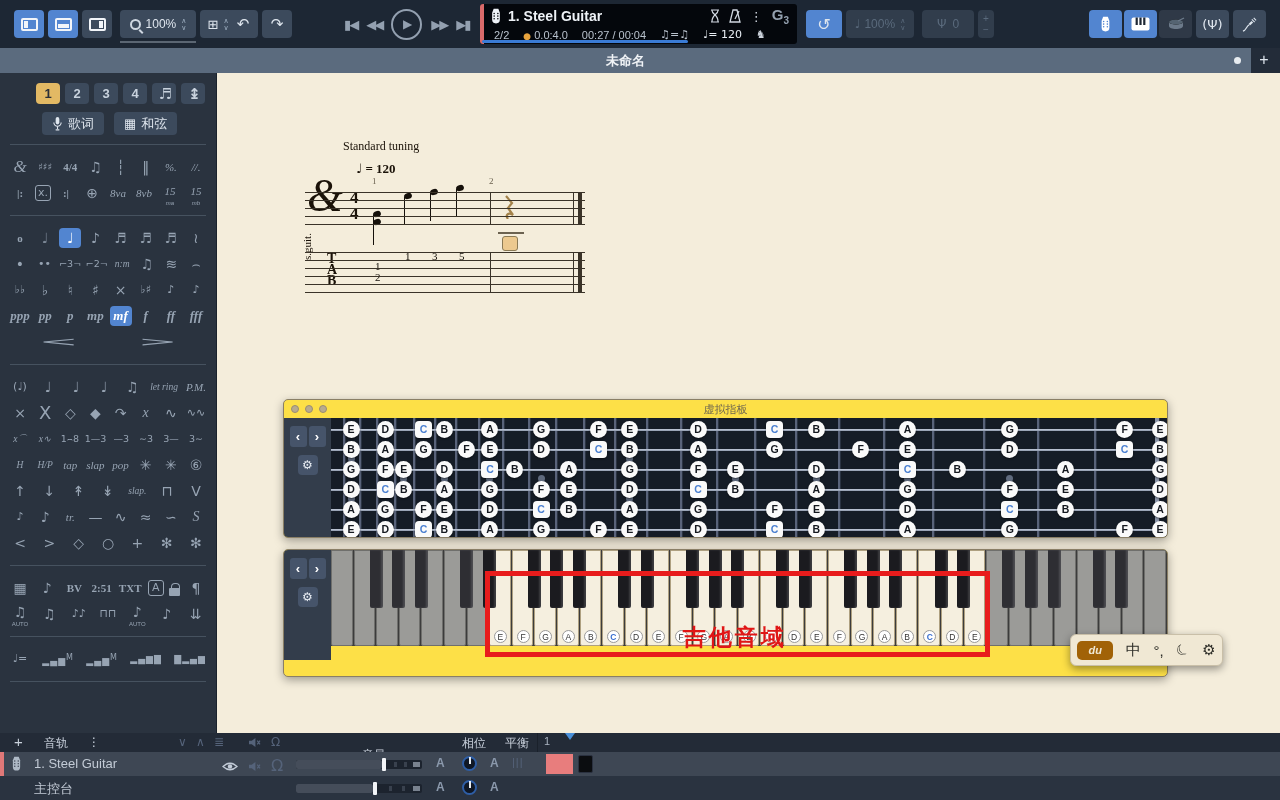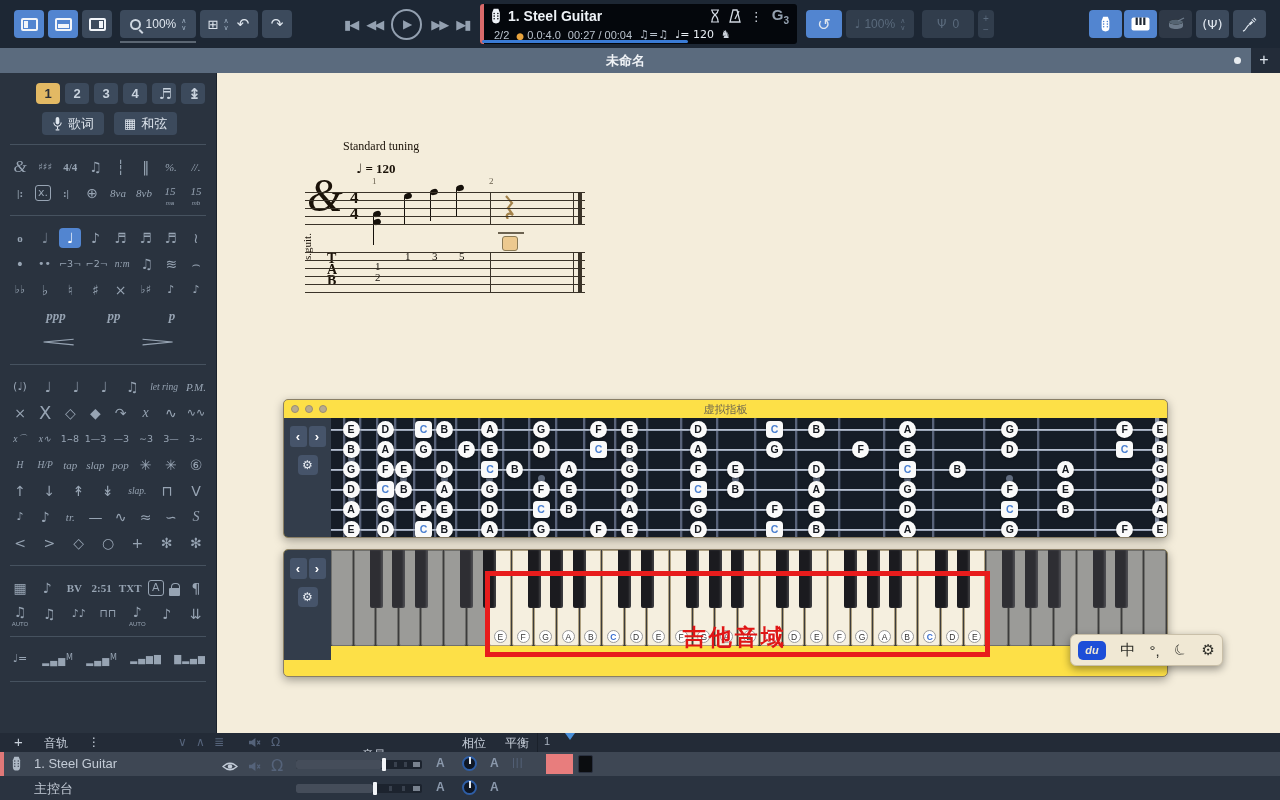--- a/index.html
+++ b/index.html
@@ -26,21 +26,21 @@
   .tpt { font-size:13px; letter-spacing:-2px; cursor:default; }
   .playbtn { width:31px; height:31px; border:2px solid #93a0b0; border-radius:50%;
     display:flex; align-items:center; justify-content:center; font-size:12px; padding-left:2px; }
   .trackpanel { position:absolute; left:480px; top:4px; width:317px; height:40px; background:#04070c; border-radius:3px; overflow:hidden; }
   .tp-stripe { position:absolute; left:0; top:0; width:4px; height:100%; background:#d96a6a; }
   .tp-row1 { position:absolute; left:10px; top:3px; right:6px; height:18px; display:flex; align-items:center; color:#eef2f7; }
   .tp-title { font-weight:bold; font-size:14px; margin-left:6px; }
   .tp-right { position:absolute; right:8px; top:3px; height:18px; display:flex; align-items:center; gap:9px; color:#cfd6df; }
   .tp-key { color:#94a1b0; font-size:15px; font-weight:bold; }
   .tp-key sub { font-size:10px; }
-  .tp-row2 { position:absolute; left:14px; top:23px; right:4px; height:15px; display:flex; align-items:center; gap:7px;
+  .tp-row2 { position:absolute; left:14px; top:23px; right:4px; height:15px; display:flex; align-items:center; gap:14px;
     font-size:11px; color:#b9c2cd; white-space:nowrap; }
   .odot { color:#e8a33d; font-size:9px; }
   .tp-tempo { color:#e9eef4; font-family:"DejaVu Sans",sans-serif;}
   .mus { font-family:"DejaVu Sans",sans-serif; }
   .tp-progress { position:absolute; left:2px; bottom:1px; height:3px; width:65%; background:#3a7bd5; border-radius:2px; }
   .ctl-dim { color:#5a6a7c; }
 
   
   .tabbar { position:absolute; left:0; top:48px; width:1280px; height:25px; background:#232c39; }
   .doc-tab { position:absolute; left:0; top:0; width:1251px; height:25px; background:#5b6b7e;
@@ -60,21 +60,21 @@
   .wbrow { display:flex; gap:10px; padding:8px 0 0 42px; }
   .wbtn { height:23px; padding:0 10px; border-radius:4px; background:#3c4a5c; color:#dfe6ee; font-size:13px;
     display:flex; align-items:center; gap:5px; }
   .pdiv { height:1px; background:#46525f; margin:9px 10px; }
   .prow { display:flex; align-items:center; justify-content:space-between; padding:0 9px; height:26px; }
   .pi { min-width:22px; text-align:center; font-size:14px; font-family:"DejaVu Sans",sans-serif; line-height:20px;
     border-radius:4px; padding:0 1px; position:relative;}
   .pi.sel { background:#5285d0; color:#fff; }
   .pi.sm { font-size:11px; } .pi.xs { font-size:9.5px; } .pi.lg { font-size:18px; }
   .pi.it { font-style:italic; font-family:"Liberation Serif","DejaVu Serif",serif; }
-  .pi.dyn { font-family:"Liberation Serif","DejaVu Serif",serif; font-style:italic; font-weight:bold; font-size:13px;margin-left:36px; }
+  .pi.dyn { font-family:"Liberation Serif","DejaVu Serif",serif; font-style:italic; font-weight:bold; font-size:13px; }
   .pi.b { font-weight:bold; font-size:11px; font-family:"Liberation Serif","DejaVu Serif",serif;}
   .pi.clef { font-family:"Liberation Serif","DejaVu Serif",serif; font-style:italic; font-size:17px; }
   .pi.dim2 { opacity:.75; }
   .pi.hair { flex:1; transform:scaleX(4); font-size:12px; }
   .pi.boxed { border:1px solid #97a4b3; border-radius:3px; font-size:11px; line-height:14px; min-width:16px;}
   .pi sup { font-size:8px; }
   .pib { display:block; font-size:6px; line-height:5px; letter-spacing:0; font-family:"Liberation Sans",sans-serif;}
   .pi.lock { width:11px; min-width:11px; height:8px; background:#97a4b3; border-radius:1px; margin-top:7px; }
   .pi.lock::before { content:""; position:absolute; left:2px; top:-5px; width:7px; height:6px;
     border:1.5px solid #97a4b3; border-bottom:none; border-radius:4px 4px 0 0; }
@@ -133,21 +133,21 @@
   .klabel { position:absolute; bottom:3px; width:13px; height:13px; border-radius:50%; background:#fff;
     border:0.5px solid #999; font-size:8.5px; color:#333; display:flex; align-items:center; justify-content:center; z-index:3;}
   .klabel.kc { color:#3a6fd0; font-weight:bold; }
   #range-rect { position:absolute; border:5px solid #e81c1c; z-index:5; }
   #range-label { position:absolute; z-index:6; color:#e01616; font-size:23px; font-weight:bold; letter-spacing:3px; }
 
   
   .ime { position:absolute; width:153px; height:32px; background:#f0e8d4; border:1px solid #c9bfa8; border-radius:6px;
     box-shadow:0 3px 8px rgba(0,0,0,.4); display:flex; align-items:center; justify-content:space-around; z-index:20;
     color:#2e2e28; font-size:15px;}
-  .ime .du { background:#1d4ed8; color:#f0e8d4; border-radius:5px; width:28px; height:19px; font-size:11px;
+  .ime .du { background:#a16207; color:#f0e8d4; border-radius:5px; width:36px; height:19px; font-size:11px;
     font-style:italic; font-weight:bold; display:flex; align-items:center; justify-content:center;text-align:center; }
   .ime .moon { font-family:"DejaVu Sans",sans-serif; transform:rotate(-30deg); }
   .ime .gear { font-family:"DejaVu Sans",sans-serif; }
 
   
   .mixer { position:absolute; left:0; top:733px; width:1280px; height:67px; background:#232b37; color:#c9d1dc; }
   .mx-head { position:absolute; left:0; top:0; width:100%; height:19px; font-size:12px; }
   .mx-head span { position:absolute; top:2px; }
   .mxdim { color:#55637a; }
   .mx-div { position:absolute; left:537px; top:0; width:1px; height:67px; background:#1a212b; }

